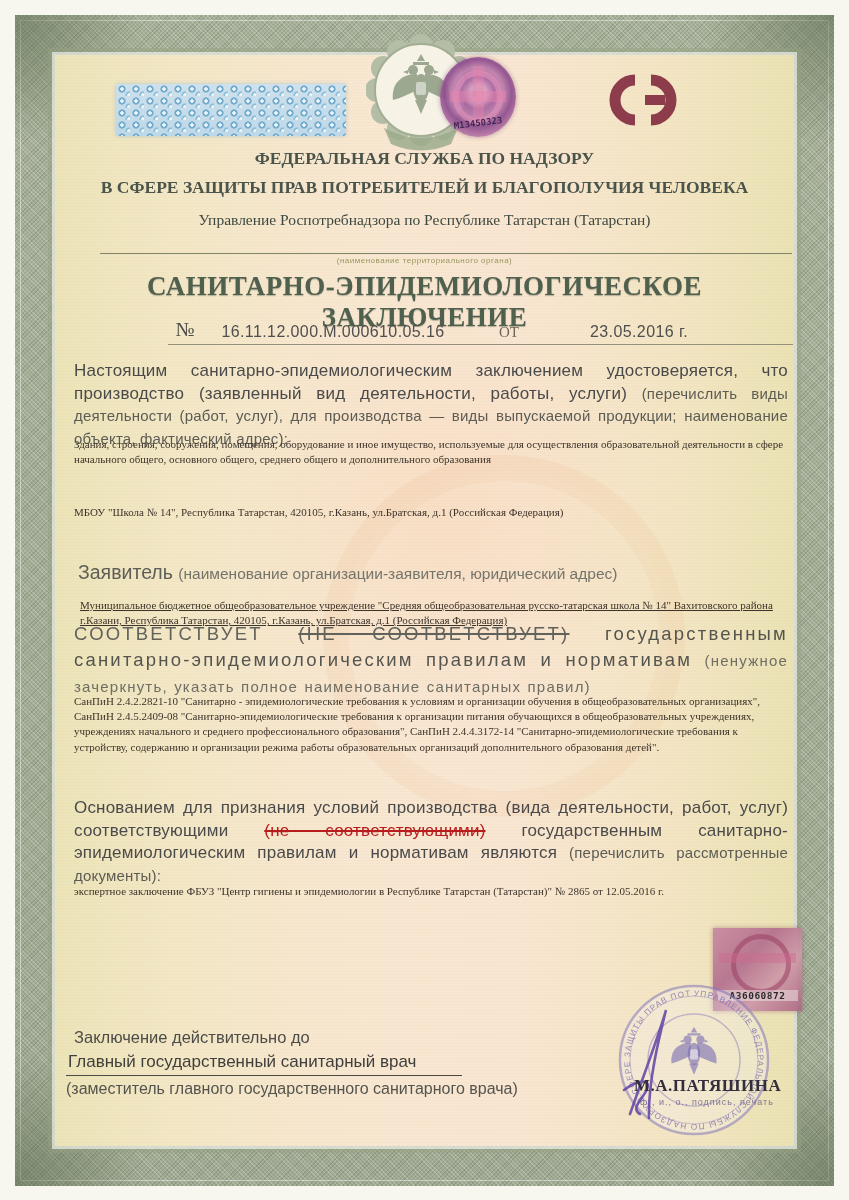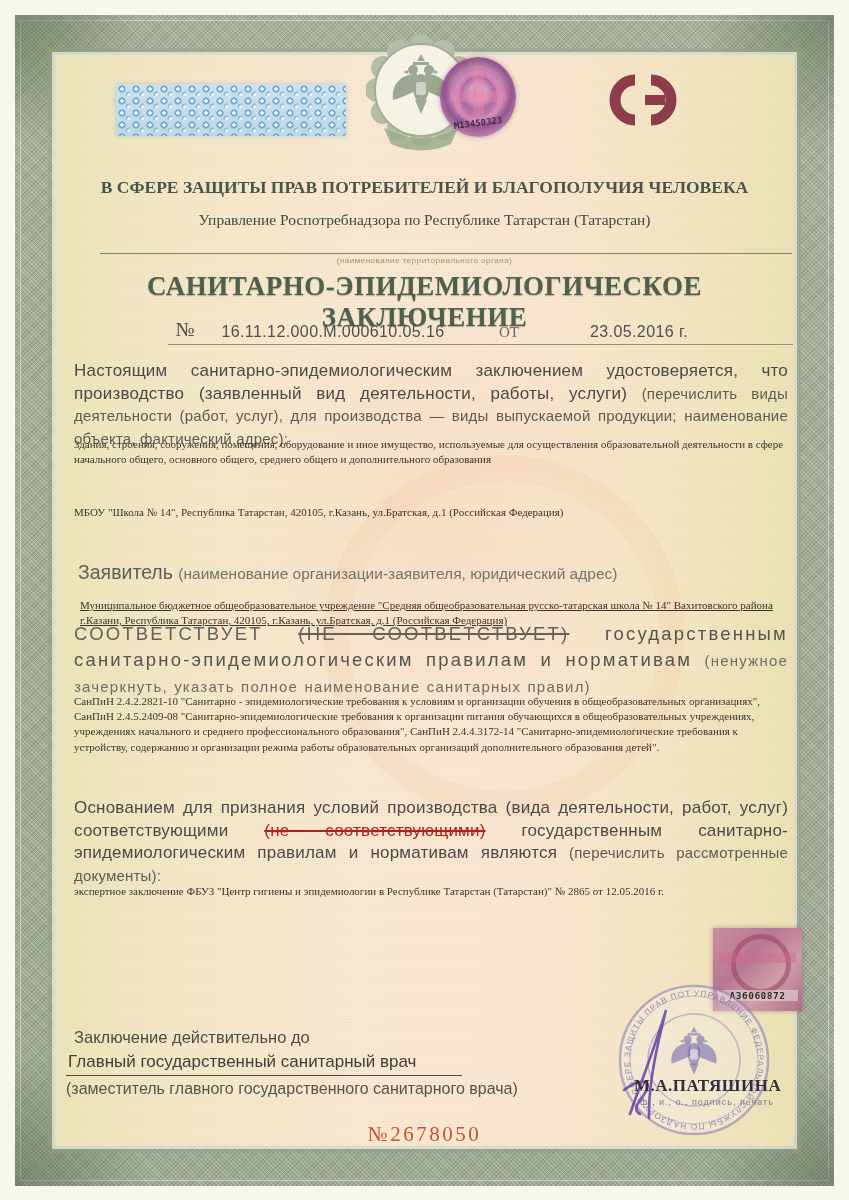--- a/index.html
+++ b/index.html
@@ -140,20 +140,21 @@
     <div class="barv"></div>
     <div class="holo-serial">М13450323</div>
   </div>
 
   <svg class="se-logo" viewBox="0 0 92 60">
     <path d="M38,10 A20,20 0 1 0 38,50" fill="none" stroke="#8d3c4b" stroke-width="11"></path>
     <path d="M54,10 A20,20 0 1 1 54,50" fill="none" stroke="#8d3c4b" stroke-width="11"></path>
     <path d="M48,30 h20" stroke="#8d3c4b" stroke-width="10"></path>
   </svg>
 
+  <div class="abs ctr serifhead" style="top:148px;font-size:17.5px;">ФЕДЕРАЛЬНАЯ СЛУЖБА ПО НАДЗОРУ</div>
   <div class="abs ctr serifhead" style="top:177px;font-size:17.5px;">В СФЕРЕ ЗАЩИТЫ ПРАВ ПОТРЕБИТЕЛЕЙ И БЛАГОПОЛУЧИЯ  ЧЕЛОВЕКА</div>
   <div class="abs ctr" style="top:211px;font-family:'Liberation Serif',serif;font-size:15.5px;color:#3d473f;">Управление Роспотребнадзора по Республике Татарстан (Татарстан)</div>
   <div class="abs t-rule" style="top:253px;"></div>
   <div class="abs t-cap" style="top:256px;">(наименование территориального органа)</div>
 
   <div class="abs ctr serifhead title" style="top:271px;">САНИТАРНО-ЭПИДЕМИОЛОГИЧЕСКОЕ ЗАКЛЮЧЕНИЕ</div>
 
   <div class="abs numrow" style="top:312px;">
     <div class="no-sign">№</div>
     <div class="num-val">16.11.12.000.М.000610.05.16</div>
@@ -212,14 +213,13 @@
   </svg>
   <div class="sig-name">М.А.ПАТЯШИНА</div>
   <div class="sig-cap">ф., и., о., подпись, печать</div>
 
   <div class="abs" style="top:1028px;left:74px;font-size:16.5px;color:#4c4c48;">Заключение действительно до</div>
   <div class="abs" style="top:1052px;left:66px;">
     <span class="chief" style="font-size:17px;color:#3f3f3b;">Главный государственный санитарный врач</span>
   </div>
   <div class="abs" style="top:1080px;left:66px;font-size:16px;color:#54544e;">(заместитель главного государственного санитарного врача)</div>
 
-  <div class="abs ctr blanknum" style="top:1122px;">№2678050</div>
 </div>
 
 </body></html>

